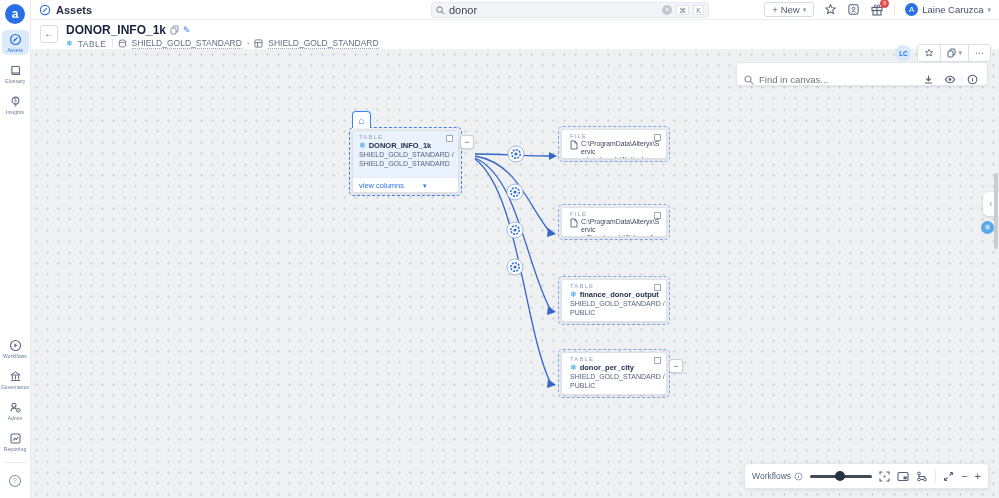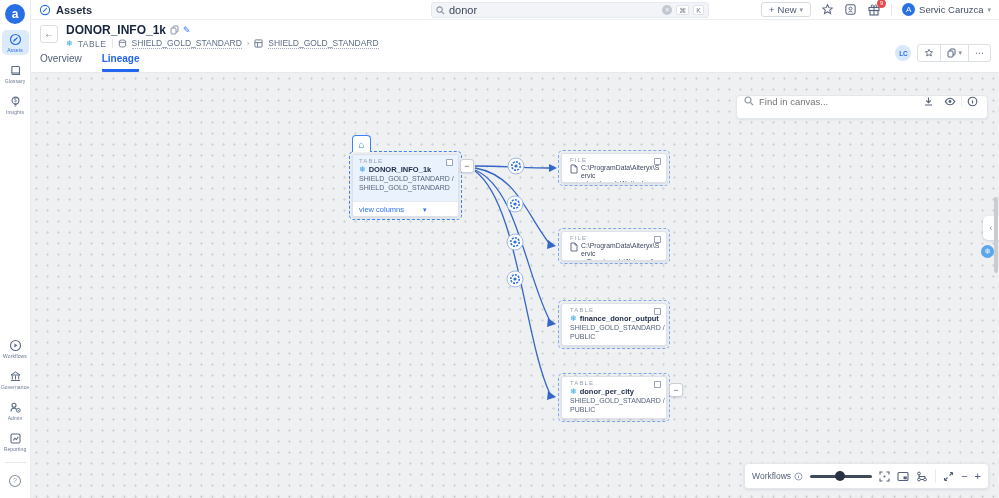--- a/index.html
+++ b/index.html
@@ -57,21 +57,21 @@
   
   .tabs { height:24px; display:flex; align-items:flex-end; gap:20px; padding:0 0 0 9px; background:#fff; border-bottom:1px solid #e6e9ed; z-index:23; }
   .tab { font-size:10px; color:#51607a; padding-bottom:5px; cursor:pointer; border-bottom:3px solid transparent; }
   .tab.active { color:#2265f1; font-weight:bold; border-bottom-color:#2265f1; border-radius:1px; }
 
   
   .canvas { position:relative; flex:1; background-color:#eef0f2;
     background-image:radial-gradient(#d2d7dc 1px, transparent 1.3px);
     background-size:11px 11px; overflow:hidden; }
 
-  .find-bar { position:absolute; top:22px; right:11px; width:252px; height:24px; background:#fff; border:1px solid #e3e7ec; border-radius:4px; box-shadow:0 1px 2px rgba(25,40,70,.07); display:flex; align-items:flex-start; padding:0 4px 0 7px; gap:5px; z-index:10; }
+  .find-bar { position:absolute; top:13px; right:11px; width:252px; height:24px; background:#fff; border:1px solid #e3e7ec; border-radius:4px; box-shadow:0 1px 2px rgba(25,40,70,.07); display:flex; align-items:flex-end; padding:0 4px 0 7px; gap:5px; z-index:10; }
   .find-bar input { flex:1; border:0; outline:none; font-size:9.5px; color:#55617a; font-family:"Liberation Sans",sans-serif; background:transparent; }
   .find-icons { display:flex; align-items:center; }
   .find-icons .icon-btn { padding:0 5px; }
   .find-icons .sep-left { border-left:1px solid #edf0f3; }
 
   .edges { position:absolute; inset:0; width:100%; height:100%; pointer-events:none; }
 
   
   .node-wrap { position:absolute; border:1px dashed #7ea8ec; border-radius:5px; padding:2px; z-index:5; }
   .node-wrap.selected { border:1.4px dashed #3b82f6; }
@@ -251,21 +251,21 @@
           <svg class="ic" width="14" height="13" viewBox="0 0 14 13">
               <rect x="2" y="4.5" width="10" height="3" fill="none" stroke="#55617a" stroke-width="1.1"></rect>
               <rect x="3" y="7.5" width="8" height="4.5" fill="none" stroke="#55617a" stroke-width="1.1"></rect>
               <path d="M7 4.5 v7.5 M7 4.5 c-2.5 0 -3.5-1 -2.5-2.3 c.9-1.1 2.5 .5 2.5 2.3 c0-1.8 1.6-3.4 2.5-2.3 c1 1.3 0 2.3 -2.5 2.3" fill="none" stroke="#55617a" stroke-width="1"></path>
             </svg>
           <span class="red-badge">9</span>
         </span>
         <span class="tb-divider"></span>
         <span class="icon-btn" style="gap:4px;">
           <span class="avatar-a">A</span>
-          <span class="user-name">Servic Caruzca</span>
+          <span class="user-name">Laine Caruzca</span>
           <span class="chev">▾</span>
         </span>
       </div>
     </header>
 
     <section class="asset-header">
       <button class="back-btn">←</button>
       <div class="ah-col">
         <div class="ah-title-row">
           <span class="ah-title">DONOR_INFO_1k</span>
@@ -311,24 +311,20 @@
                 <rect x="1" y="3" width="5" height="6" rx="1" fill="none" stroke="#55617a" stroke-width="1"></rect>
                 <path d="M3 3 V2 a1 1 0 0 1 1-1 h3 a1 1 0 0 1 1 1 v4 a1 1 0 0 1 -1 1 h-1" fill="none" stroke="#55617a" stroke-width="1"></path>
               </svg>
             <span class="chev">▾</span>
           </span>
           <span class="seg">⋯</span>
         </div>
       </div>
     </section>
 
-    <nav class="tabs">
-      <span class="tab">Overview</span>
-      <span class="tab active">Lineage</span>
-    </nav>
 
     <div class="canvas">
 
       <svg class="edges" viewBox="0 0 968 425">
         <g stroke="#3465c8" stroke-width="1.3" fill="none">
           <path d="M444 93 C475 93 495 95 518 95"></path>
           <path d="M444 95 C485 102 495 140 518 170"></path>
           <path d="M444 97 C486 115 494 200 519 248"></path>
           <path d="M444 98 C487 130 493 265 519 321"></path>
         </g>

